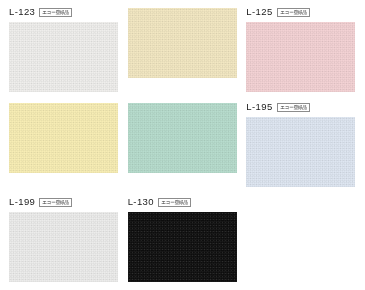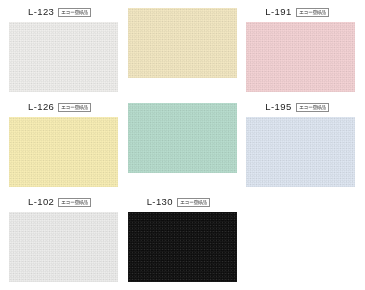--- a/index.html
+++ b/index.html
@@ -40,21 +40,20 @@
   .swatch-cell.empty-cell {
     visibility: hidden;
   }
 
   .swatch-header {
     display: flex;
     flex-direction: row;
     align-items: center;
     height: 14px;
     gap: 4px;
-    margin-left: 19px;
   }
 
   .swatch-code {
     font-family: "Liberation Sans", sans-serif;
     font-size: 9.5px;
     font-weight: 500;
     letter-spacing: 0.4px;
     color: #1b1b1b;
     line-height: 1;
     white-space: nowrap;
@@ -162,43 +161,37 @@
     <div class="swatch-cell">
       <div class="swatch-chip">
         <span class="chip-base" style="background: rgb(242, 231, 194);"></span>
         <span class="chip-texture"></span>
         <span class="chip-speckle"></span>
       </div>
     </div>
 
     <div class="swatch-cell">
       <div class="swatch-header">
-        <span class="swatch-code">L-191</span>
+        <span class="swatch-code">L-125</span>
         <span class="eco-badge" style="border-color: rgb(140, 140, 140); background: rgb(255, 255, 255);">
           <span class="eco-badge-text" style="color: rgb(42, 42, 42);">エコー壁紙品</span>
         </span>
       </div>
       <div class="swatch-chip">
         <span class="chip-base" style="background: rgb(243, 210, 212);"></span>
         <span class="chip-texture"></span>
         <span class="chip-speckle"></span>
       </div>
     </div>
 
   </div>
 
   <div class="swatch-row">
 
     <div class="swatch-cell">
-      <div class="swatch-header">
-        <span class="swatch-code">L-126</span>
-        <span class="eco-badge" style="border-color: rgb(140, 140, 140); background: rgb(255, 255, 255);">
-          <span class="eco-badge-text" style="color: rgb(42, 42, 42);">エコー壁紙品</span>
-        </span>
-      </div>
       <div class="swatch-chip">
         <span class="chip-base" style="background: rgb(247, 237, 180);"></span>
         <span class="chip-texture"></span>
         <span class="chip-speckle"></span>
       </div>
     </div>
 
     <div class="swatch-cell">
       <div class="swatch-chip">
         <span class="chip-base" style="background: rgb(183, 220, 205);"></span>
@@ -220,21 +213,21 @@
         <span class="chip-speckle"></span>
       </div>
     </div>
 
   </div>
 
   <div class="swatch-row">
 
     <div class="swatch-cell">
       <div class="swatch-header">
-        <span class="swatch-code">L-102</span>
+        <span class="swatch-code">L-199</span>
         <span class="eco-badge" style="border-color: rgb(140, 140, 140); background: rgb(255, 255, 255);">
           <span class="eco-badge-text" style="color: rgb(42, 42, 42);">エコー壁紙品</span>
         </span>
       </div>
       <div class="swatch-chip">
         <span class="chip-base" style="background: rgb(236, 236, 235);"></span>
         <span class="chip-texture"></span>
         <span class="chip-speckle"></span>
       </div>
     </div>

